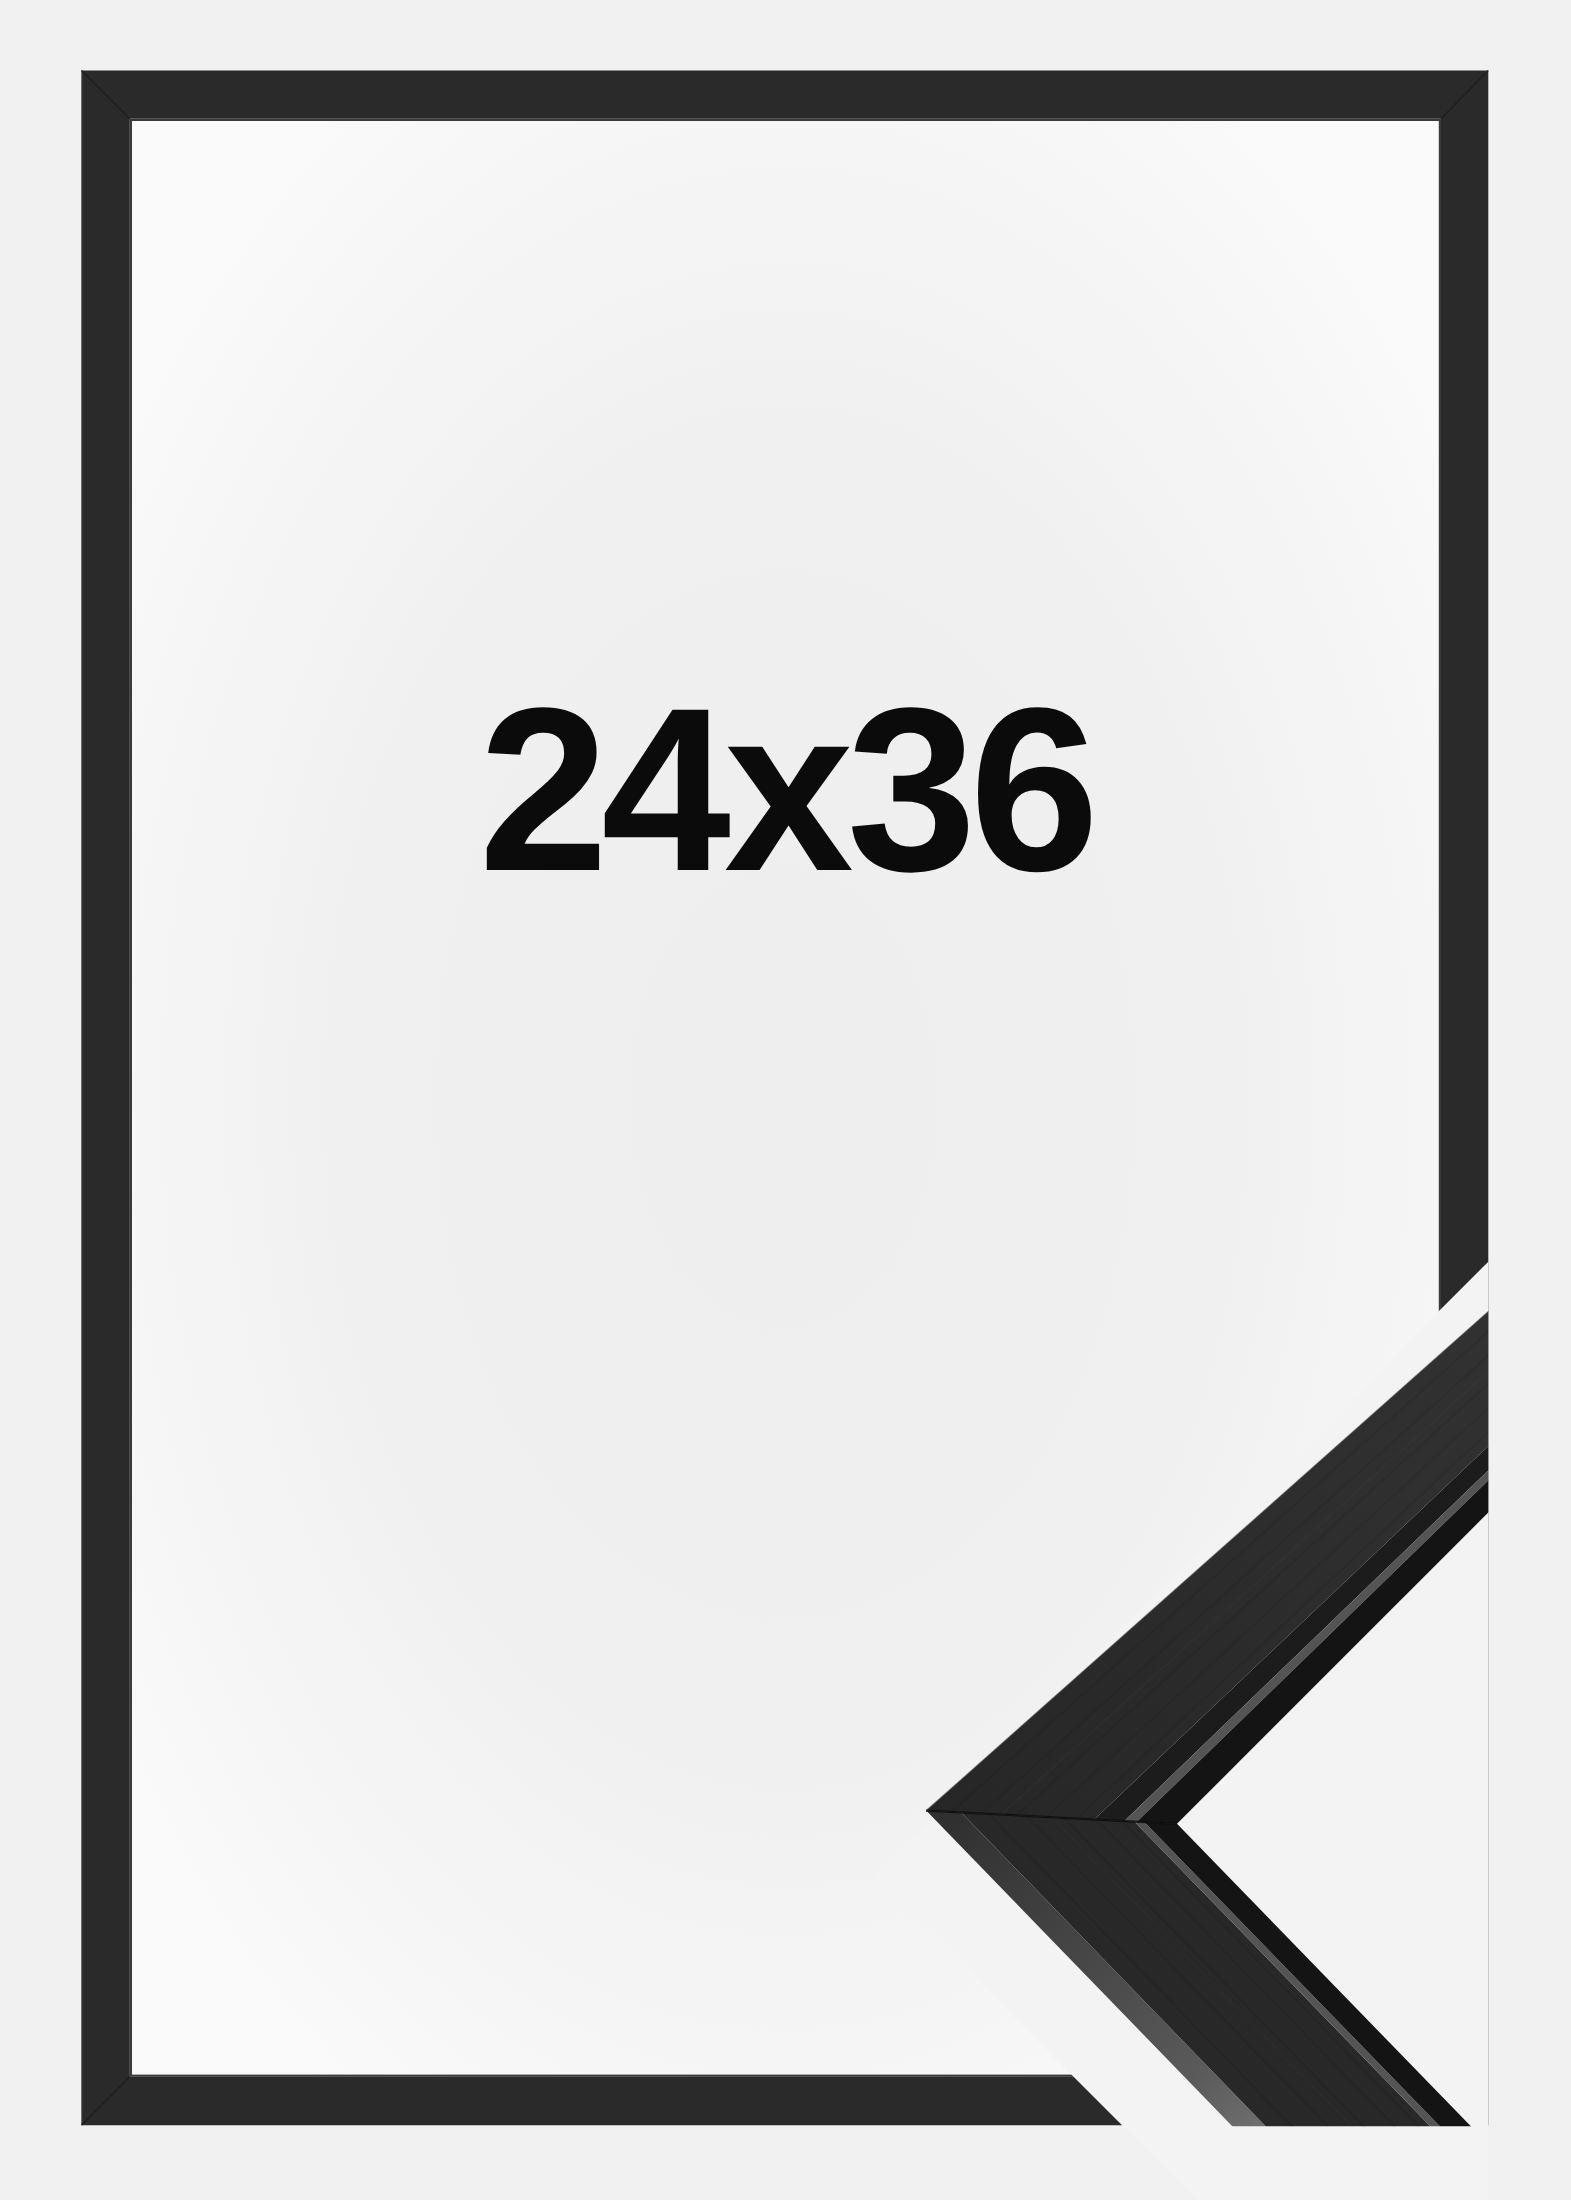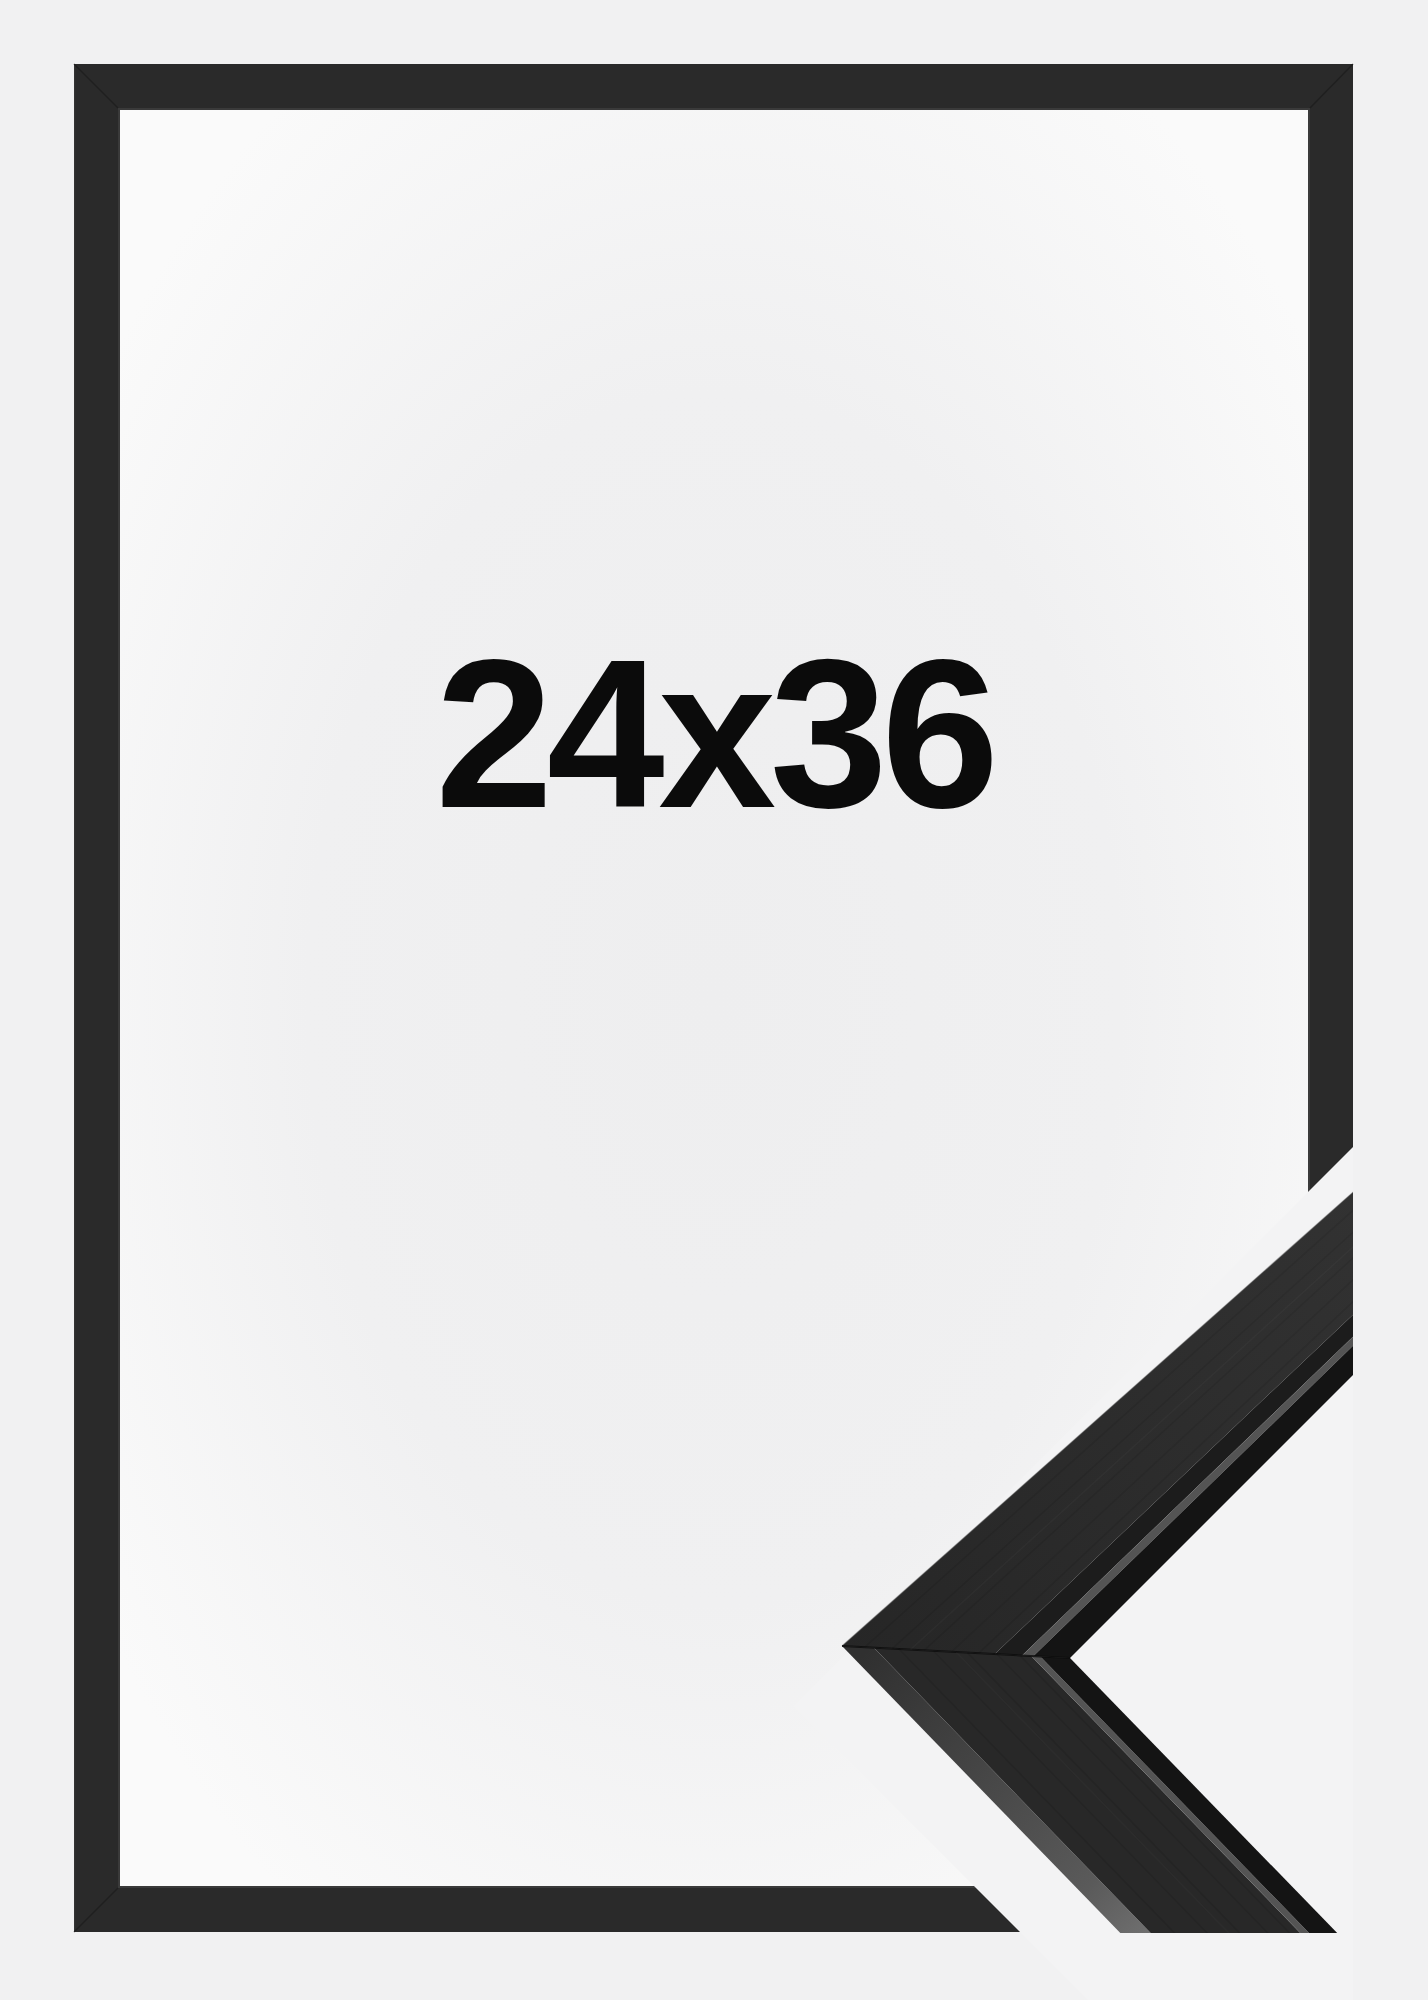--- a/index.html
+++ b/index.html
@@ -18,21 +18,21 @@
     width: 100%;
     text-align: center;
     font-weight: 700;
     font-size: 212px;
     line-height: 1;
     letter-spacing: -0.03em;
     color: #0b0b0b;
     user-select: none;
     white-space: nowrap;
   }
-  .size-line.dimensions { top: 628px; }
+  .size-line.dimensions { top: 612px; }
   .size-line.unit       { top: 828px; }
 </style>
 </head>
 <body>
 
 <div class="stage">
 
   <svg width="1428" height="2000" viewBox="0 0 1428 2000" xmlns="http://www.w3.org/2000/svg">
     <defs>
       <radialGradient id="innerGlow" cx="50%" cy="50%" r="62%">

